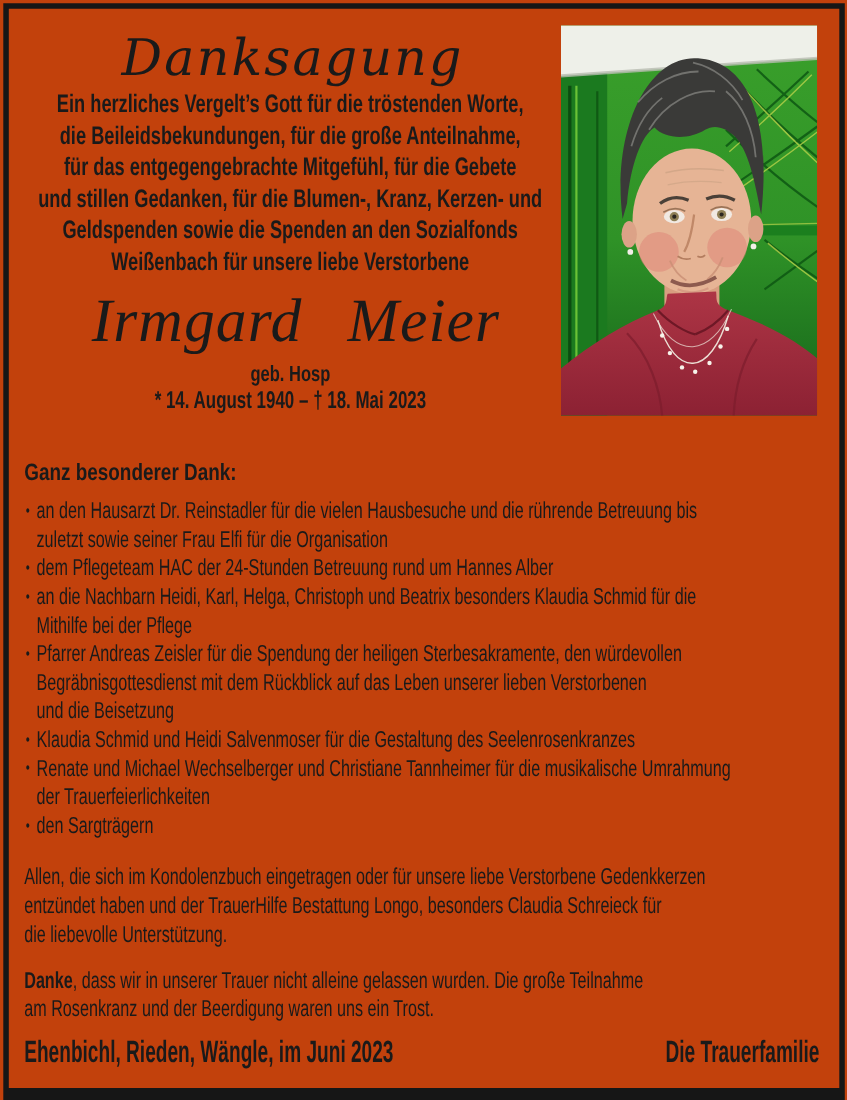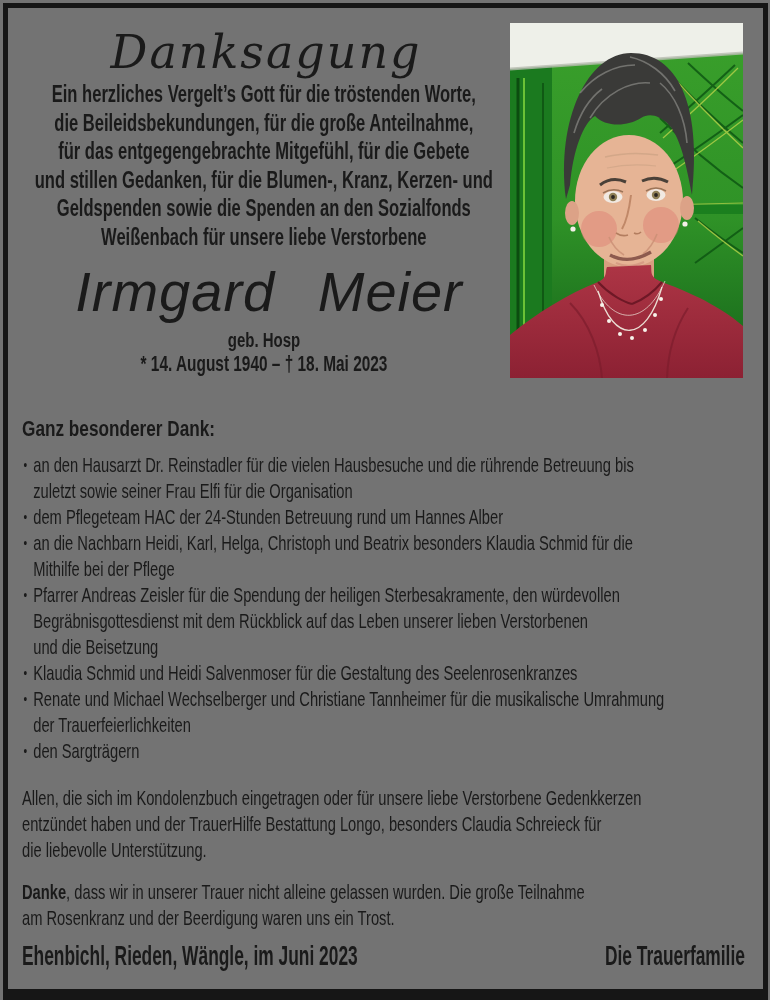--- a/index.html
+++ b/index.html
@@ -1,19 +1,19 @@
 <!DOCTYPE html>
 <html><head>
 <meta charset="utf-8">
 <style>
   html,body{margin:0;padding:0;background:#ffffff;}
   .page{
     position:relative;
     width:770px;height:1000px;
-    background:#737373;
+    background:#c2410c;
     color:#1a1a1a;
     font-family:"Liberation Sans",sans-serif;
     overflow:hidden;
   }
   .frame{
     position:absolute;left:3px;top:3px;right:2px;bottom:0;
     border:solid #161616;
     border-width:5px 5px 11px 5px;
     pointer-events:none;
   }
@@ -32,21 +32,21 @@
   .intro{
     left:19px;top:80px;width:680px;
     transform:scaleX(.72);
     text-align:center;
     font-size:23px;line-height:28.6px;
     font-weight:bold;
   }
   .name{
     left:0;top:262px;width:538px;
     text-align:center;
-    font-family:Liberation Sans, sans-serif;
+    font-family:Liberation Serif, serif;
     font-style:italic;
     font-size:56px;line-height:60px;
     word-spacing:26px;
     letter-spacing:1px;
   }
   .maiden{
     left:24px;top:329px;width:640px;
     transform:scaleX(.75);
     text-align:center;
     font-size:20px;line-height:22px;

